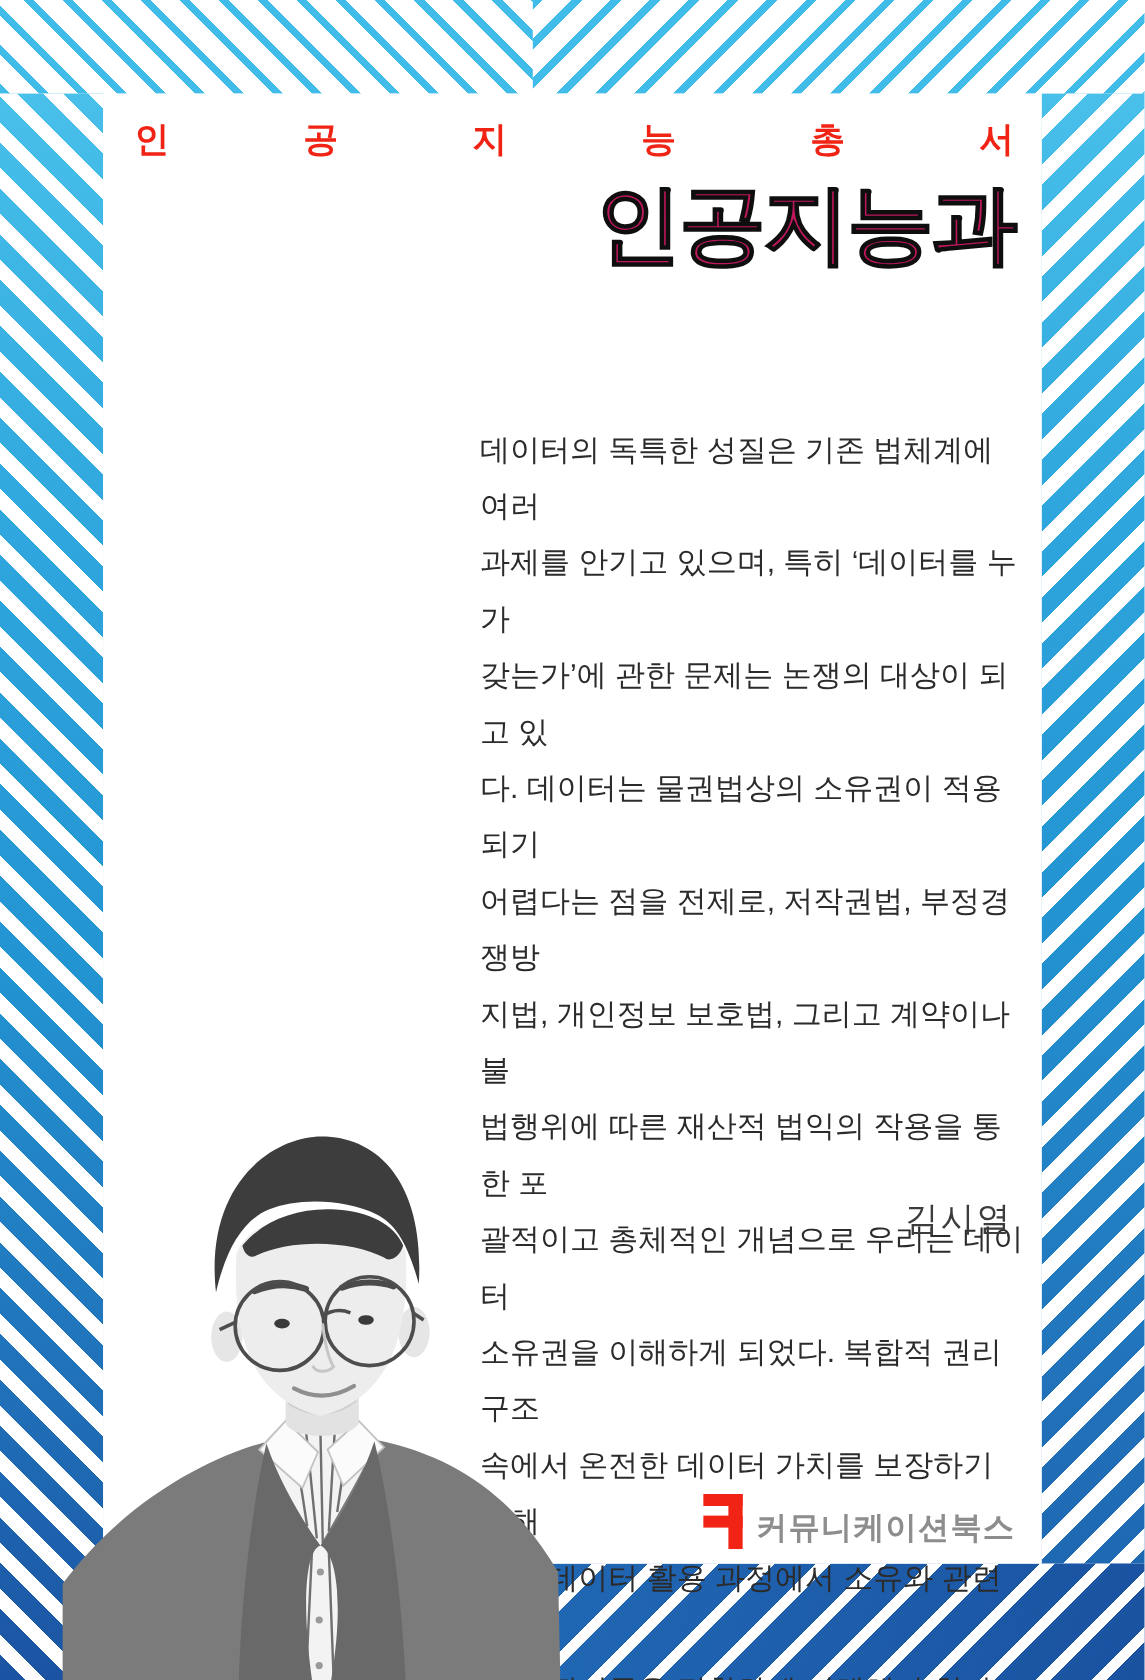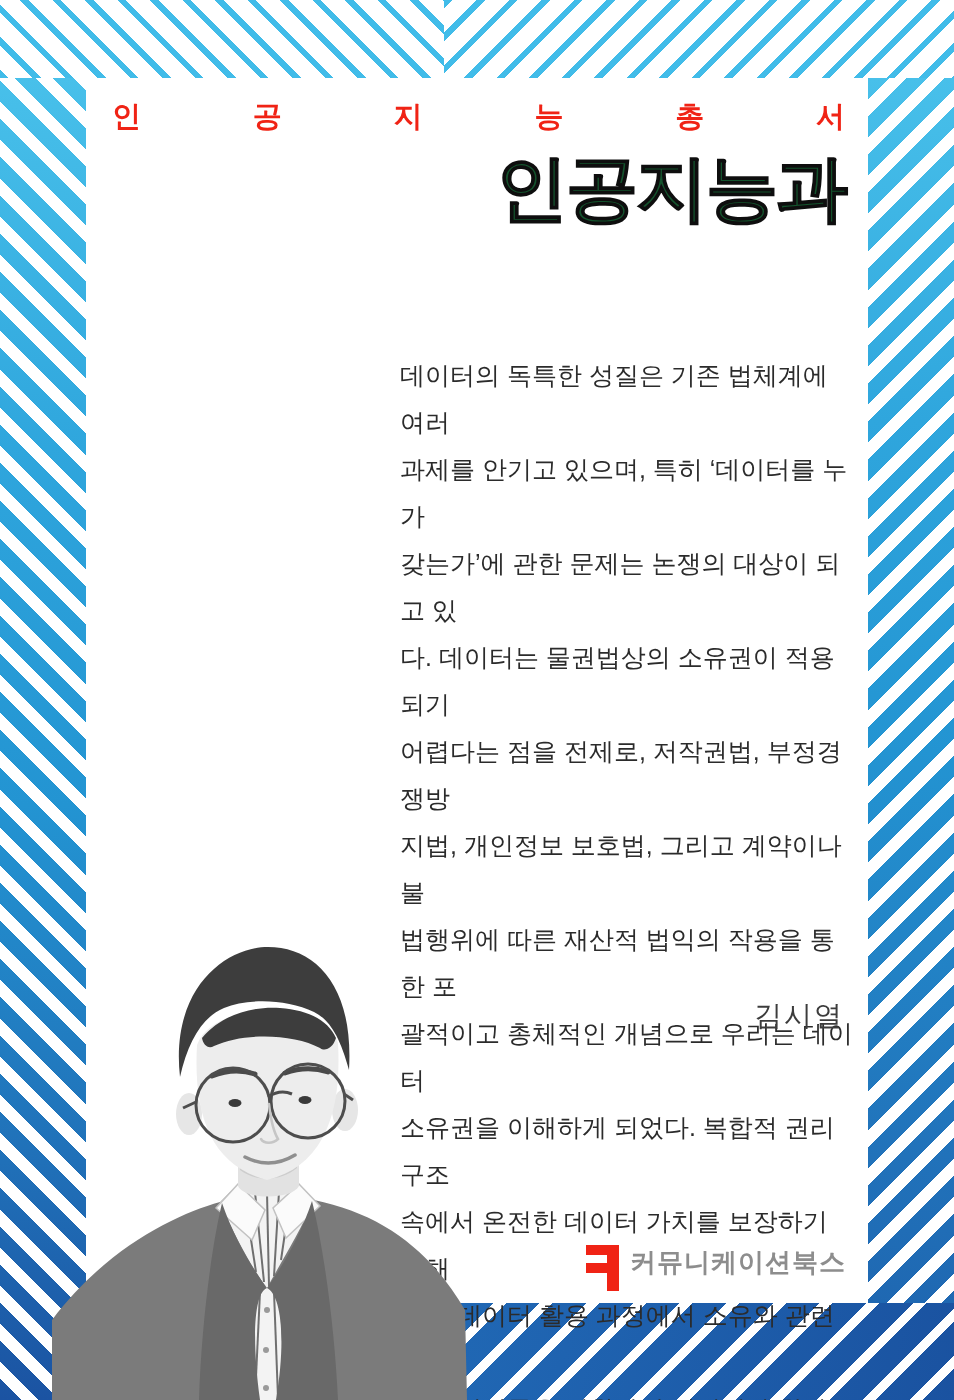--- a/index.html
+++ b/index.html
@@ -34,31 +34,31 @@
 
   
   .content { position:absolute; left:86px; right:86px; top:78px; bottom:97px;
     background:#ffffff; z-index:1; }
 
   .series { position:absolute; top:19px; left:26px; right:23px;
     display:flex; justify-content:space-between;
     color:#f02315; font-size:29px; font-weight:700; }
 
   .title { position:absolute; top:66px; right:22px; text-align:right;
-    color:#14532d; font-size:72px; font-weight:900; line-height:88px;
+    color:#be185d; font-size:72px; font-weight:900; line-height:88px;
     letter-spacing:-2px; -webkit-text-stroke:1.5px #0e0e0e; }
 
   .body-text { position:absolute; top:274px; left:314px; width:458px;
     color:#2b2b2b; font-size:25px; line-height:47px; white-space:pre-line; }
 
   .author { position:absolute; top:919px; right:24px;
     color:#3c3c3c; font-size:28px; letter-spacing:2px; }
 
   .publisher { position:absolute; top:1167px; right:22px;
-    display:flex; align-items:flex-start; gap:11px; }
+    display:flex; align-items:flex-end; gap:11px; }
   .publisher .pub-name { color:#8d8d8d; font-size:26px; font-weight:700; letter-spacing:1px; }
 
   
   .photo { position:absolute; left:52px; bottom:0; width:415px; height:458px; z-index:2; }
 </style>
 </head>
 <body>
 
 <div class="cover">
 

